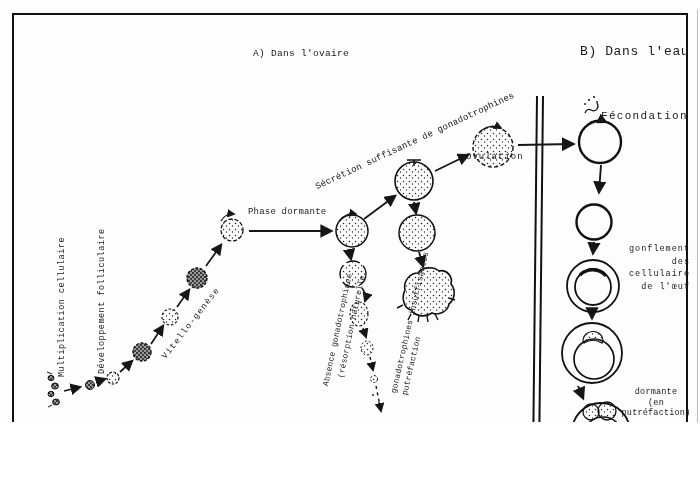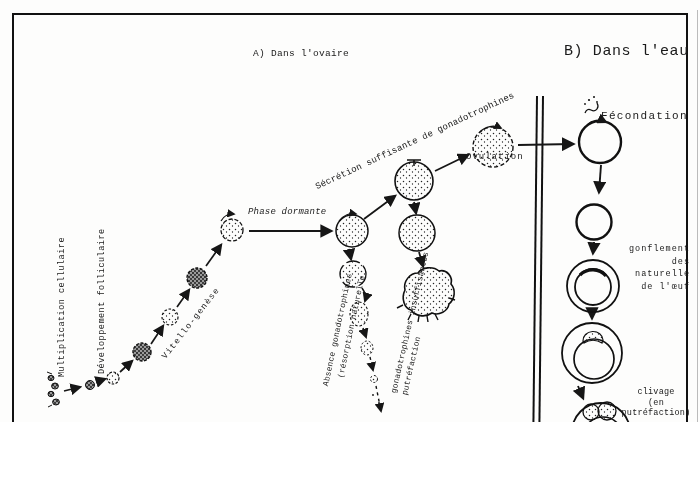--- a/index.html
+++ b/index.html
@@ -5,25 +5,25 @@
   html,body{margin:0;padding:0;background:#ffffff;}
   .page{position:relative;width:700px;height:422px;background:#fdfdfc;overflow:hidden;
         font-family:"Liberation Mono","DejaVu Sans Mono",monospace;}
   .frame{position:absolute;left:12px;top:13px;width:672px;height:452px;
          border:2.5px solid #111;}
   .edge{position:absolute;right:2px;top:10px;width:1px;height:460px;background:#bbb;}
   svg{position:absolute;left:0;top:0;}
   .lbl{position:absolute;color:#1a1a1a;white-space:nowrap;line-height:10px;
        transform-origin:left top;}
   .t-a{left:253px;top:49px;font-size:9.5px;letter-spacing:.3px;}
-  .t-b{left:564px;top:47px;font-size:15px;letter-spacing:.6px;}
+  .t-b{left:580px;top:47px;font-size:13px;letter-spacing:.6px;}
   .mult{left:57px;top:377px;font-size:8.5px;letter-spacing:.5px;transform:rotate(-90deg);}
   .devl{left:97px;top:374px;font-size:8.5px;letter-spacing:.5px;transform:rotate(-90deg);}
   .vitl{left:160px;top:355px;font-size:8.5px;letter-spacing:1.2px;transform:rotate(-52deg);}
-  .phas{left:248px;top:207px;font-size:9px;letter-spacing:.2px;font-style:italic;}
+  .phas{left:248px;top:207px;font-size:9px;letter-spacing:.2px;}
   .secr{left:314px;top:183px;font-size:9px;letter-spacing:.2px;transform:rotate(-25deg);}
   .ovul{left:466px;top:152px;font-size:9px;letter-spacing:1px;}
   .feco{left:601px;top:111px;font-size:11px;letter-spacing:1.3px;}
   .abs1{left:321px;top:385px;font-size:8px;letter-spacing:.2px;transform:rotate(-78deg);}
   .abs2{left:336px;top:377px;font-size:8px;letter-spacing:.2px;transform:rotate(-78deg);}
   .insu{left:389px;top:392px;font-size:8px;letter-spacing:.2px;transform:rotate(-77deg);}
   .putr{left:400px;top:394px;font-size:8px;letter-spacing:.2px;transform:rotate(-77deg);}
   .gonf{left:616px;top:243px;width:74px;font-size:8.5px;letter-spacing:1px;
         text-align:right;line-height:12.5px;white-space:normal;}
   .cliv{left:620px;top:387px;width:72px;font-size:8.5px;letter-spacing:.2px;
@@ -192,22 +192,22 @@
   <div class="lbl abs1">Absence gonadotrophines</div>
   <div class="lbl abs2">(résorption naturelle</div>
   <div class="lbl insu">gonadotrophines insuffisantes</div>
   <div class="lbl putr">putréfaction</div>
 
   <div class="lbl feco">Fécondation</div>
 
   <div class="lbl gonf">
     <div>gonflement</div>
     <div>des</div>
-    <div>naturelle</div>
+    <div>cellulaire</div>
     <div>de l'œuf</div>
   </div>
 
   <div class="lbl cliv">
-    <div>clivage</div>
+    <div>dormante</div>
     <div>(en</div>
     <div>putréfaction)</div>
   </div>
 </div>
 
 </body></html>

